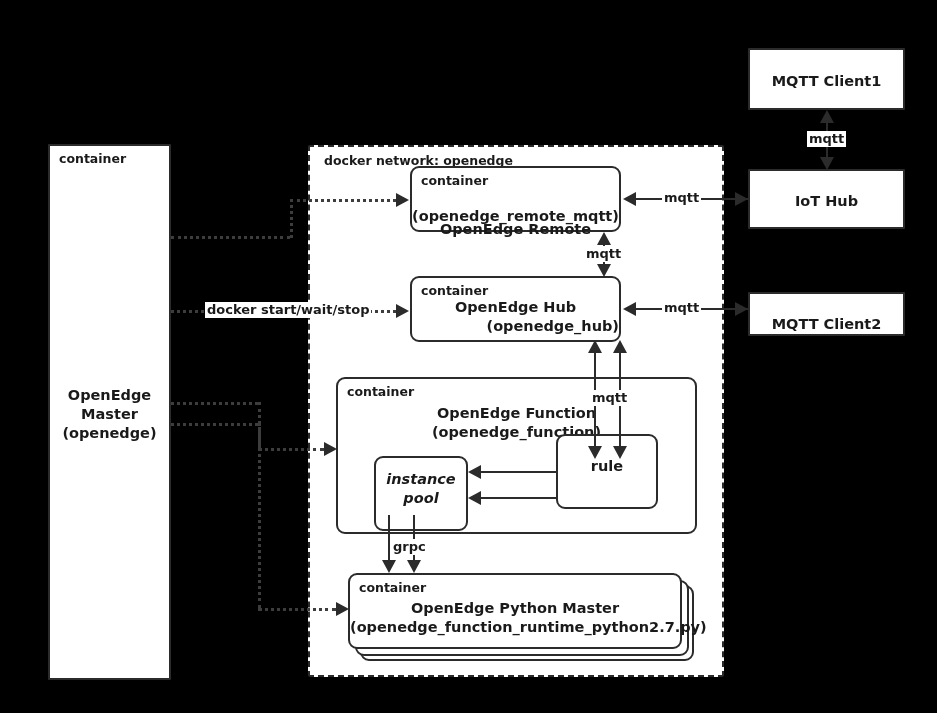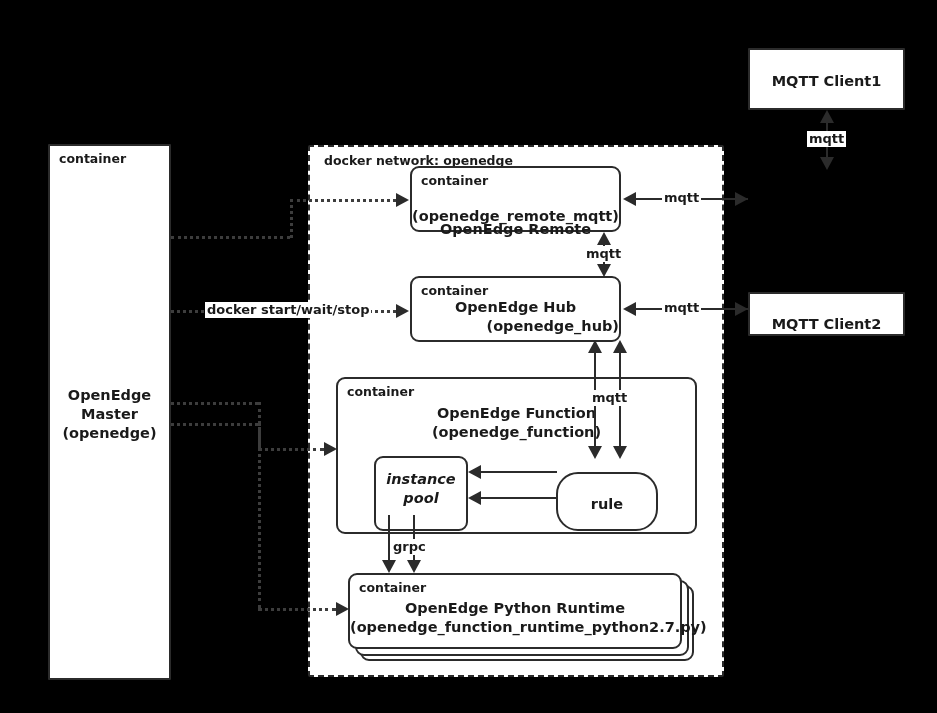--- a/index.html
+++ b/index.html
@@ -135,36 +135,36 @@
     <div class="corner-label">container</div>
     <div class="center-stack" style="top:25px;">OpenEdge Function</div>
     <div class="center-stack" style="top:44px;">(openedge_function)</div>
   </div>
 
   <div class="box rounded" style="left:374px; top:456px; width:94px; height:75px;font-style:italic;">
     <div class="center-stack" style="top:12px;">instance</div>
     <div class="center-stack" style="top:31px;">pool</div>
   </div>
 
-  <div class="box rounded" style="left:556px; top:472px; width:102px; height:59px;border-radius:22px;">
+  <div class="box rounded" style="left:556px; top:434px; width:102px; height:75px;">
     <div class="center-stack" style="top:21px;">rule</div>
   </div>
 
   <div class="hline" style="left:481px; top:471px; width:76px;"></div>
   <div class="arw left" style="left:468px; top:465px;"></div>
 
   <div class="hline" style="left:481px; top:497px; width:76px;"></div>
   <div class="arw left" style="left:468px; top:491px;"></div>
 
   <div class="box rounded" style="left:360px; top:585px; width:334px; height:76px; z-index:1;"></div>
   <div class="box rounded" style="left:355px; top:580px; width:334px; height:76px; z-index:2;"></div>
 
   <div class="box rounded" style="left:348px; top:573px; width:334px; height:76px; z-index:3;">
     <div class="corner-label">container</div>
-    <div class="center-stack" style="top:24px;">OpenEdge Python Runtime</div>
+    <div class="center-stack" style="top:24px;">OpenEdge Python Master</div>
     <div class="center-stack" style="top:43px;">(openedge_function_runtime_python2.7.py)</div>
   </div>
 
   <div class="vline" style="left:388px; top:515px; height:51px;"></div>
   <div class="arw down" style="left:382px; top:560px; z-index:4;"></div>
 
   <div class="vline" style="left:413px; top:515px; height:51px;"></div>
   <div class="arw down" style="left:407px; top:560px; z-index:4;"></div>
 
   <div class="edge-label" style="left:391px; top:539px;">grpc</div>
@@ -181,20 +181,23 @@
   <div class="vline" style="left:619px; top:348px; height:104px;"></div>
   <div class="arw up" style="left:613px; top:340px;"></div>
   <div class="arw down" style="left:613px; top:446px;"></div>
 
   <div class="edge-label" style="left:590px; top:390px;">mqtt</div>
 
   <div class="box sharp" style="left:748px; top:48px; width:157px; height:62px;">
     <div class="center-stack" style="top:22px;">MQTT Client1</div>
   </div>
 
+  <div class="box sharp" style="left:748px; top:169px; width:157px; height:60px;">
+    <div class="center-stack" style="top:21px;">IoT Hub</div>
+  </div>
 
   <div class="box sharp" style="left:748px; top:292px; width:157px; height:44px;">
     <div class="center-stack" style="top:21px;">MQTT Client2</div>
   </div>
 
   <div class="vline" style="left:826px; top:116px; height:47px;"></div>
   <div class="arw up" style="left:820px; top:110px;"></div>
   <div class="arw down" style="left:820px; top:157px;"></div>
   <div class="edge-label" style="left:807px; top:131px;">mqtt</div>
 

